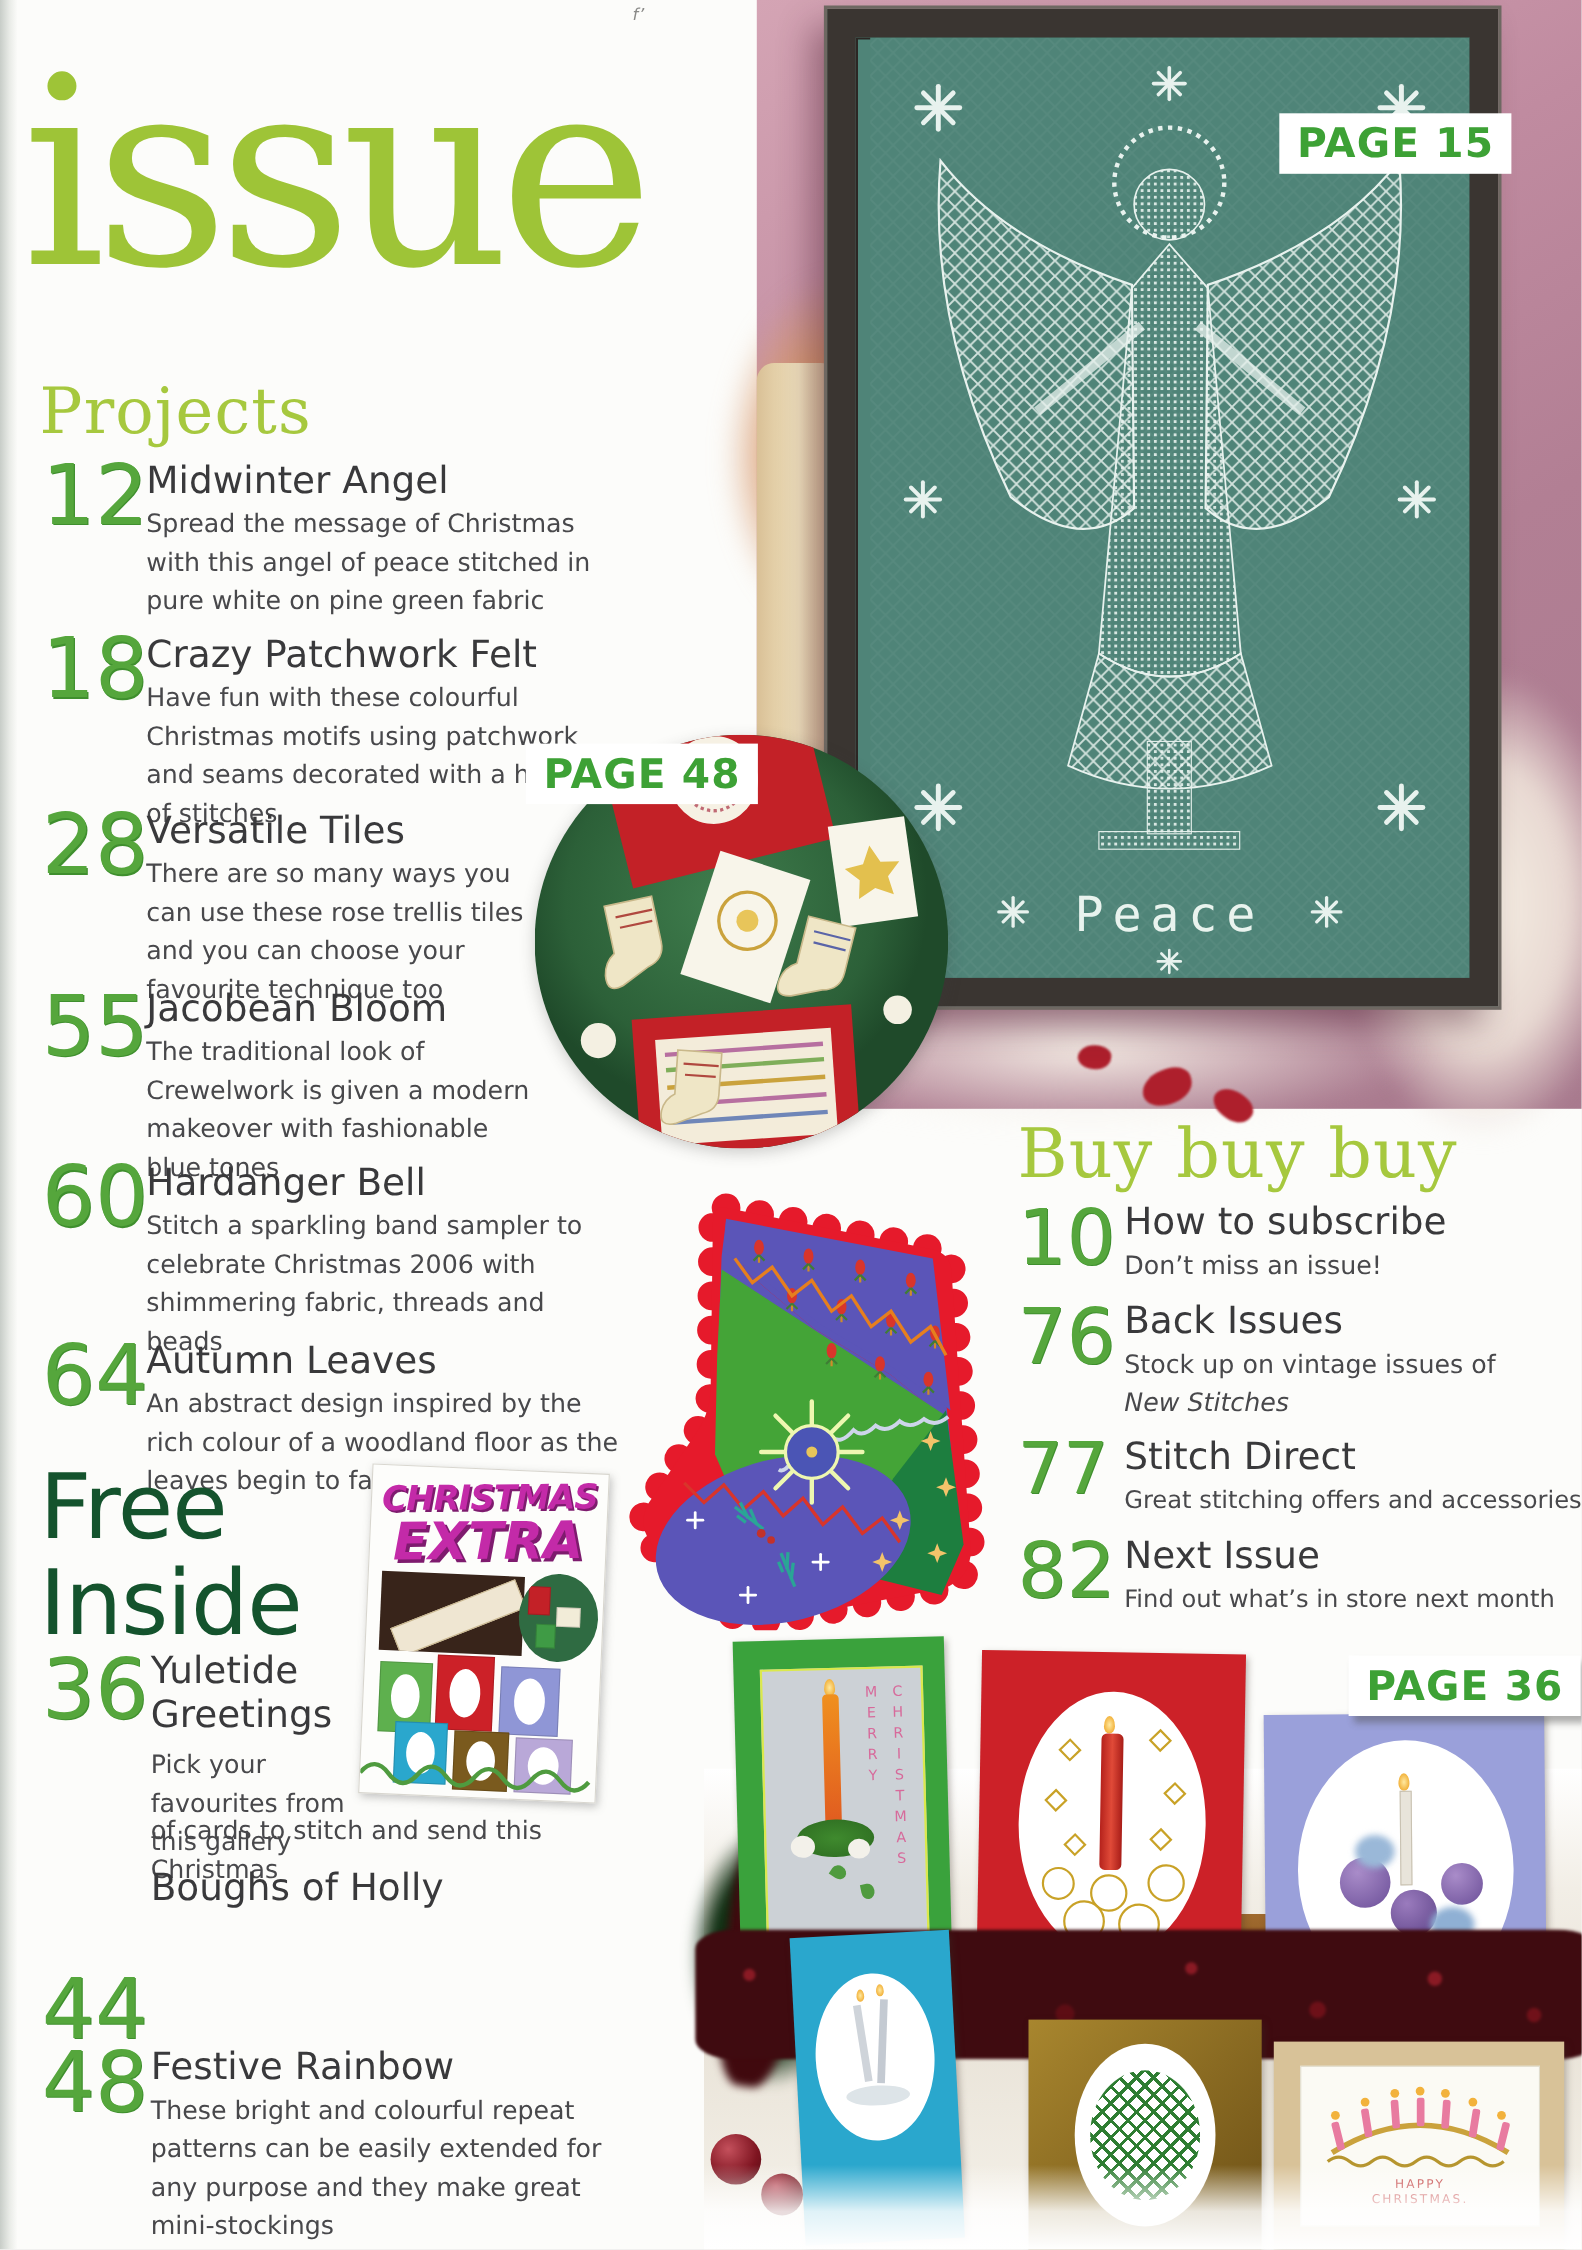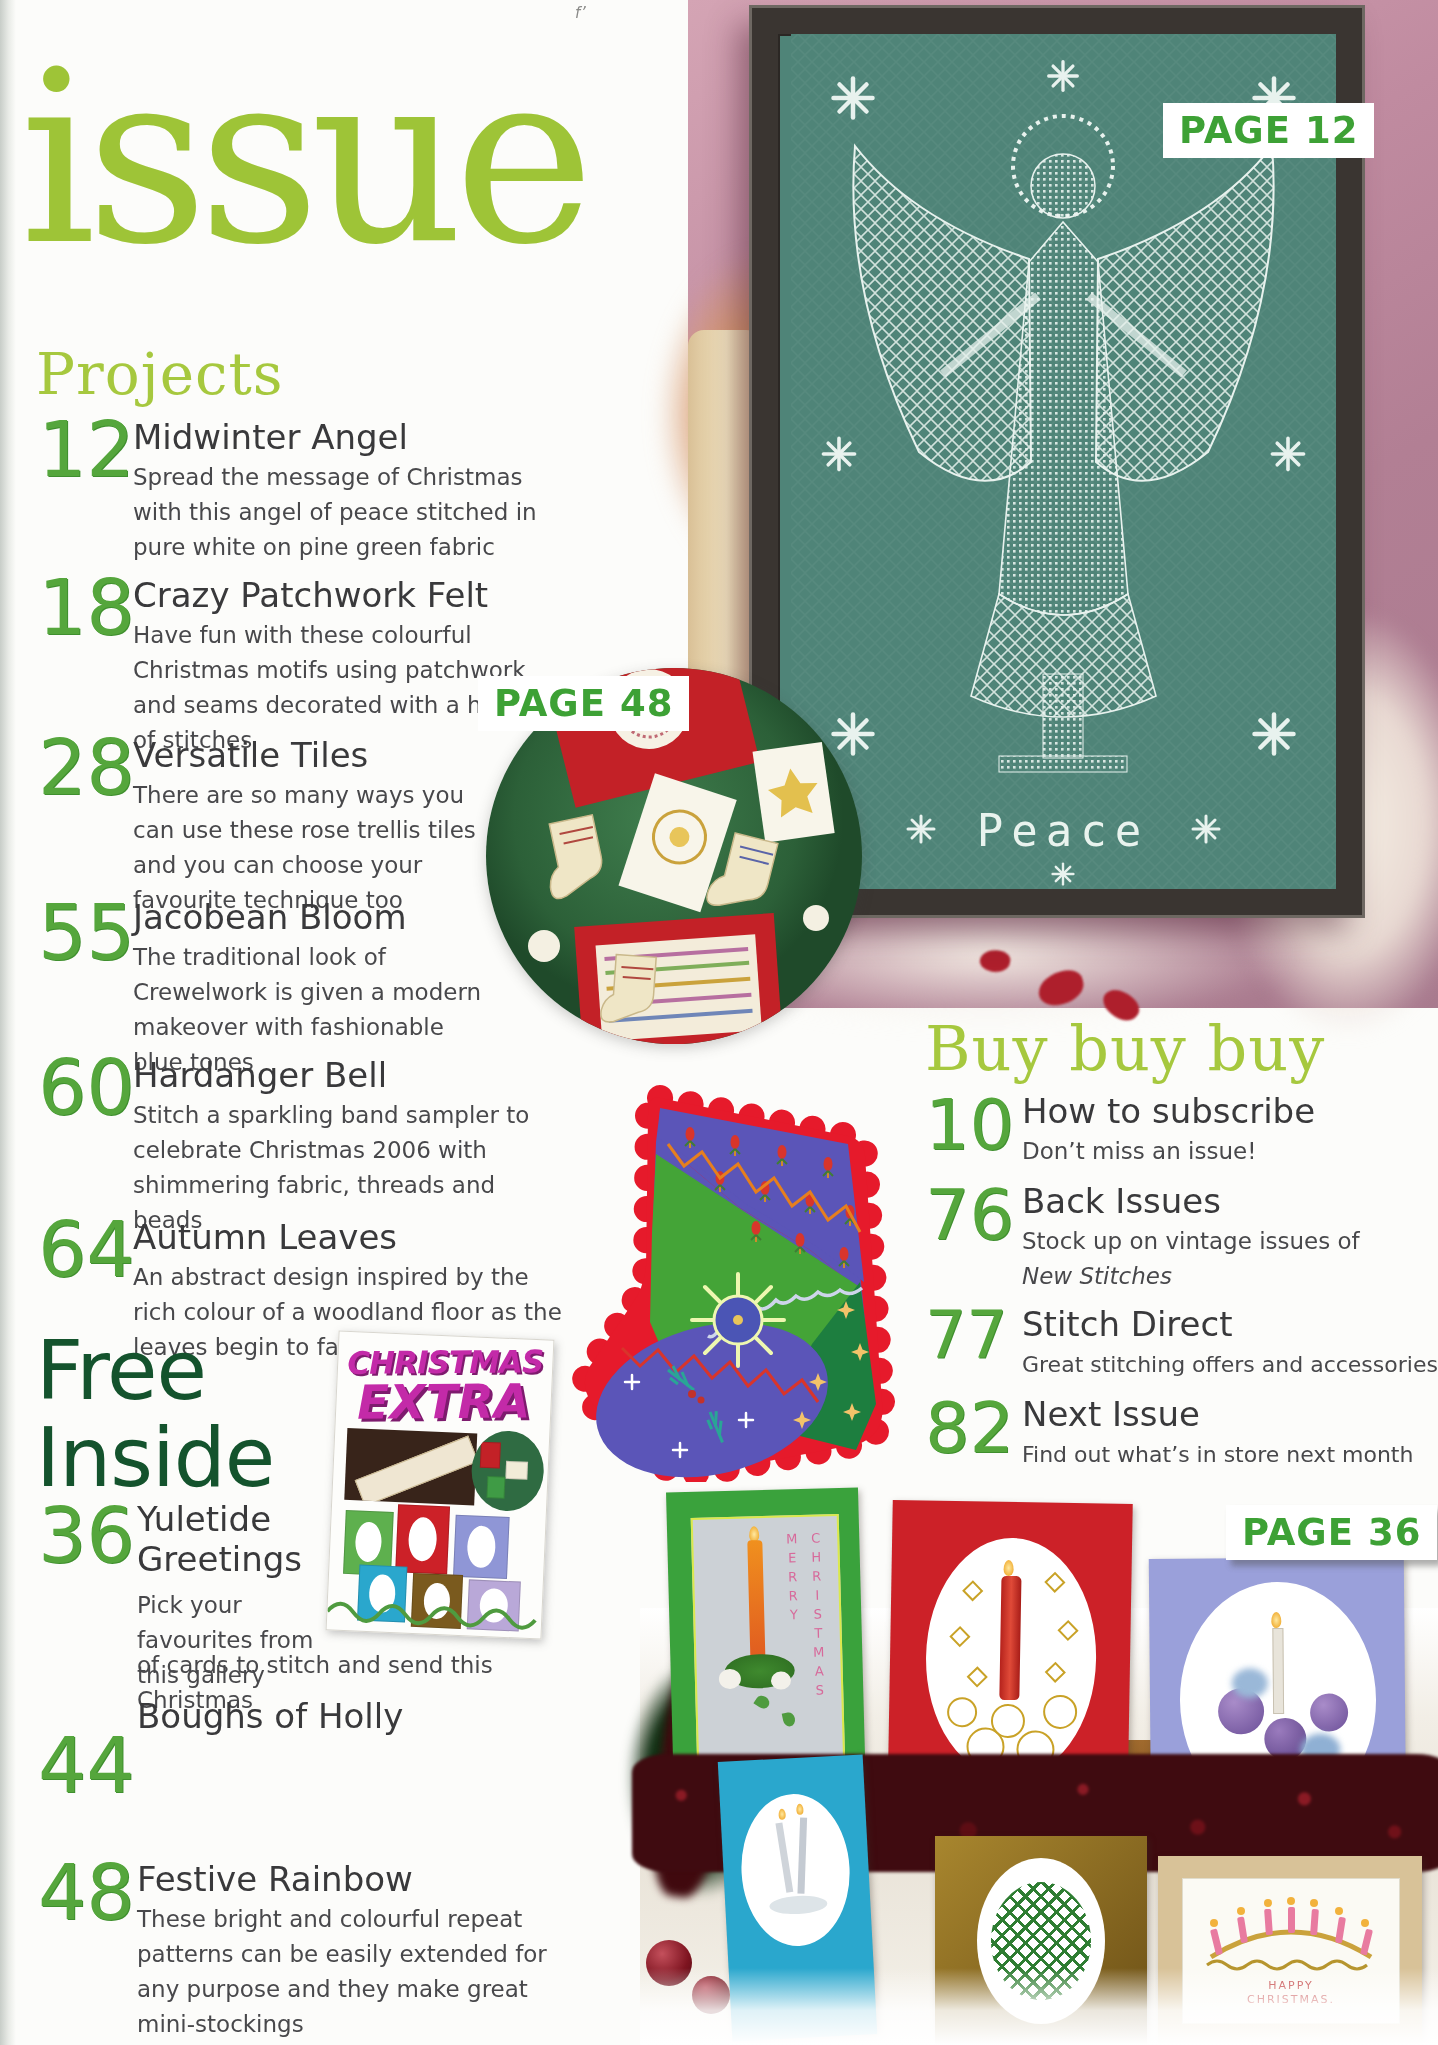--- a/index.html
+++ b/index.html
@@ -155,21 +155,21 @@
         <use href="#flk" transform="translate(483,700) scale(1.5)"></use>
         <use href="#flk" transform="translate(272,42) scale(1.1)"></use>
         <use href="#flk" transform="translate(130,795)"></use>
         <use href="#flk" transform="translate(415,795)"></use>
         <use href="#flk" transform="translate(272,840) scale(0.8)"></use>
         <text x="272" y="812" text-anchor="middle" font-family="'DejaVu Sans Mono',monospace" font-size="44" letter-spacing="8" fill="#e9f3ee">Peace</text>
       </svg>
     </div>
   </div>
 
-  <div class="abs plabel" style="left:1163px;top:103px;">PAGE 12</div>
+  <div class="abs plabel" style="left:1163px;top:103px;">PAGE 15</div>
 
   <div class="abs sec-head" style="left:36px;top:345px;">Projects</div>
 
   <div class="abs issue-title">issue</div>
 
   <div class="abs num" style="left:38px;top:412px;">12</div>
   <div class="abs etitle" style="left:133px;top:418px;">Midwinter Angel</div>
   <div class="abs edesc" style="left:133px;top:460px;width:420px;">Spread the message of Christmas with this angel of peace stitched in pure white on pine green fabric</div>
 
   <div class="abs num" style="left:38px;top:570px;">18</div>
@@ -195,21 +195,21 @@
   <div class="abs free-head" style="left:36px;top:1328px;">
     <div>Free</div>
     <div>Inside</div>
   </div>
 
   <div class="abs num" style="left:38px;top:1498px;">36</div>
   <div class="abs etitle" style="left:137px;top:1500px;width:200px;">Yuletide Greetings</div>
   <div class="abs edesc" style="left:137px;top:1588px;width:185px;">Pick your favourites from this gallery</div>
   <div class="abs edesc" style="left:137px;top:1648px;width:470px;">of cards to stitch and send this Christmas</div>
 
-  <div class="abs num" style="left:38px;top:1728px;">44</div>
+  <div class="abs num" style="left:38px;top:1789px;">44</div>
   <div class="abs etitle" style="left:137px;top:1697px;">Boughs of Holly</div>
 
   <div class="abs num" style="left:38px;top:1855px;">48</div>
   <div class="abs etitle" style="left:137px;top:1860px;">Festive Rainbow</div>
   <div class="abs edesc" style="left:137px;top:1902px;width:430px;">These bright and colourful repeat patterns can be easily extended for any purpose and they make great mini-stockings</div>
 
   <div class="abs sec-head" style="left:925px;top:1018px;font-size:62px;">Buy buy buy</div>
 
   <div class="abs num" style="left:925px;top:1090px;font-size:70px;">10</div>
   <div class="abs etitle" style="left:1022px;top:1092px;">How to subscribe</div>

